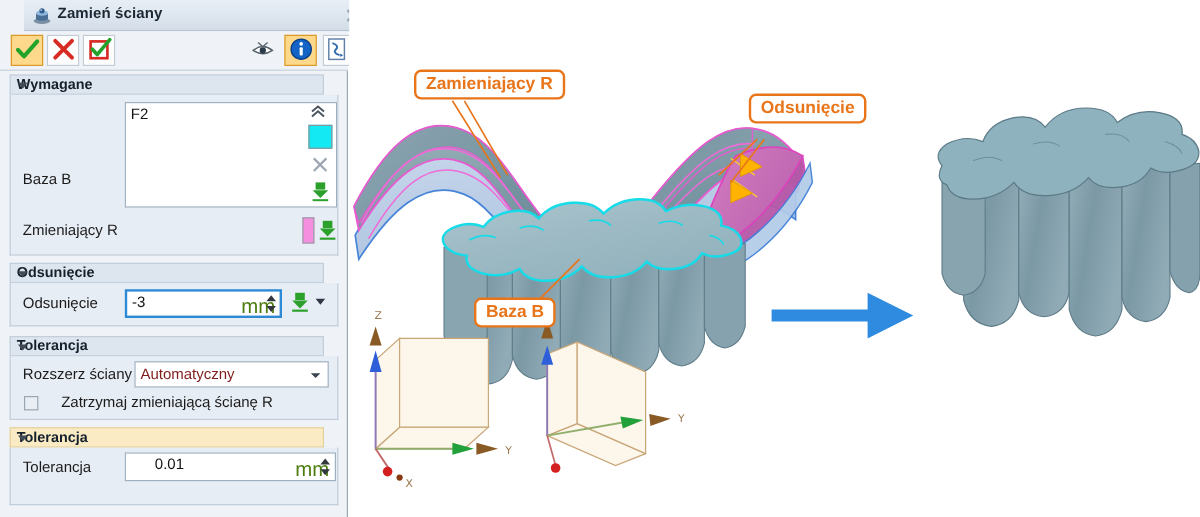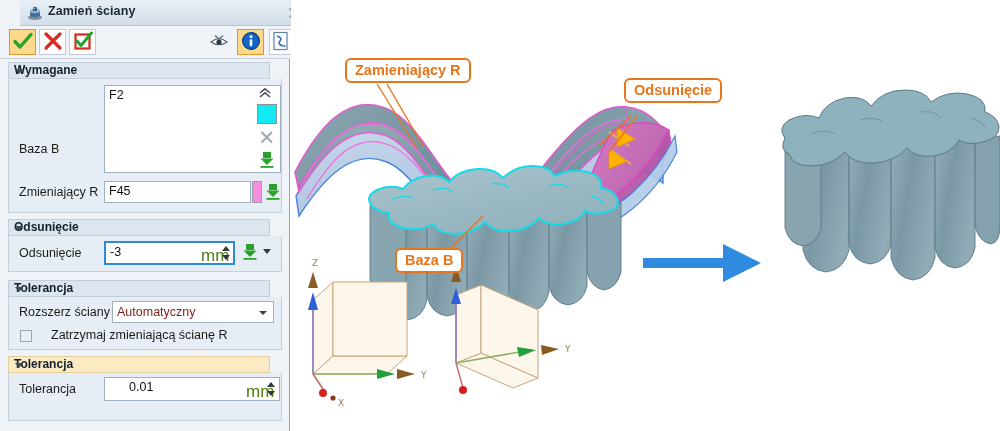--- a/index.html
+++ b/index.html
@@ -245,23 +245,20 @@
       </span>
       <span style="position:absolute;left:250px;top:72px;">
         <svg width="16" height="17" viewBox="0 0 16 17">
           <rect x="4" y="1" width="8" height="6" fill="#2ba02b"></rect>
           <path d="M1.5 7.5 L14.5 7.5 L8 14 Z" fill="#2ba02b"></path>
           <rect x="1.5" y="15" width="13" height="1.8" fill="#2ba02b"></rect>
         </svg>
       </span>
 
       <span class="lbl" style="left:10px;top:106px;">Zmieniający R</span>
-      <div class="txtbox" style="left:95px;top:102px;width:147px;height:22px;">
-        <span>F45</span>
-      </div>
       <div class="swatch pink" style="left:243px;top:102px;width:10px;height:22px;"></div>
       <span style="position:absolute;left:256px;top:104px;">
         <svg width="16" height="17" viewBox="0 0 16 17">
           <rect x="4" y="1" width="8" height="6" fill="#2ba02b"></rect>
           <path d="M1.5 7.5 L14.5 7.5 L8 14 Z" fill="#2ba02b"></path>
           <rect x="1.5" y="15" width="13" height="1.8" fill="#2ba02b"></rect>
         </svg>
       </span>
     </div>
 

